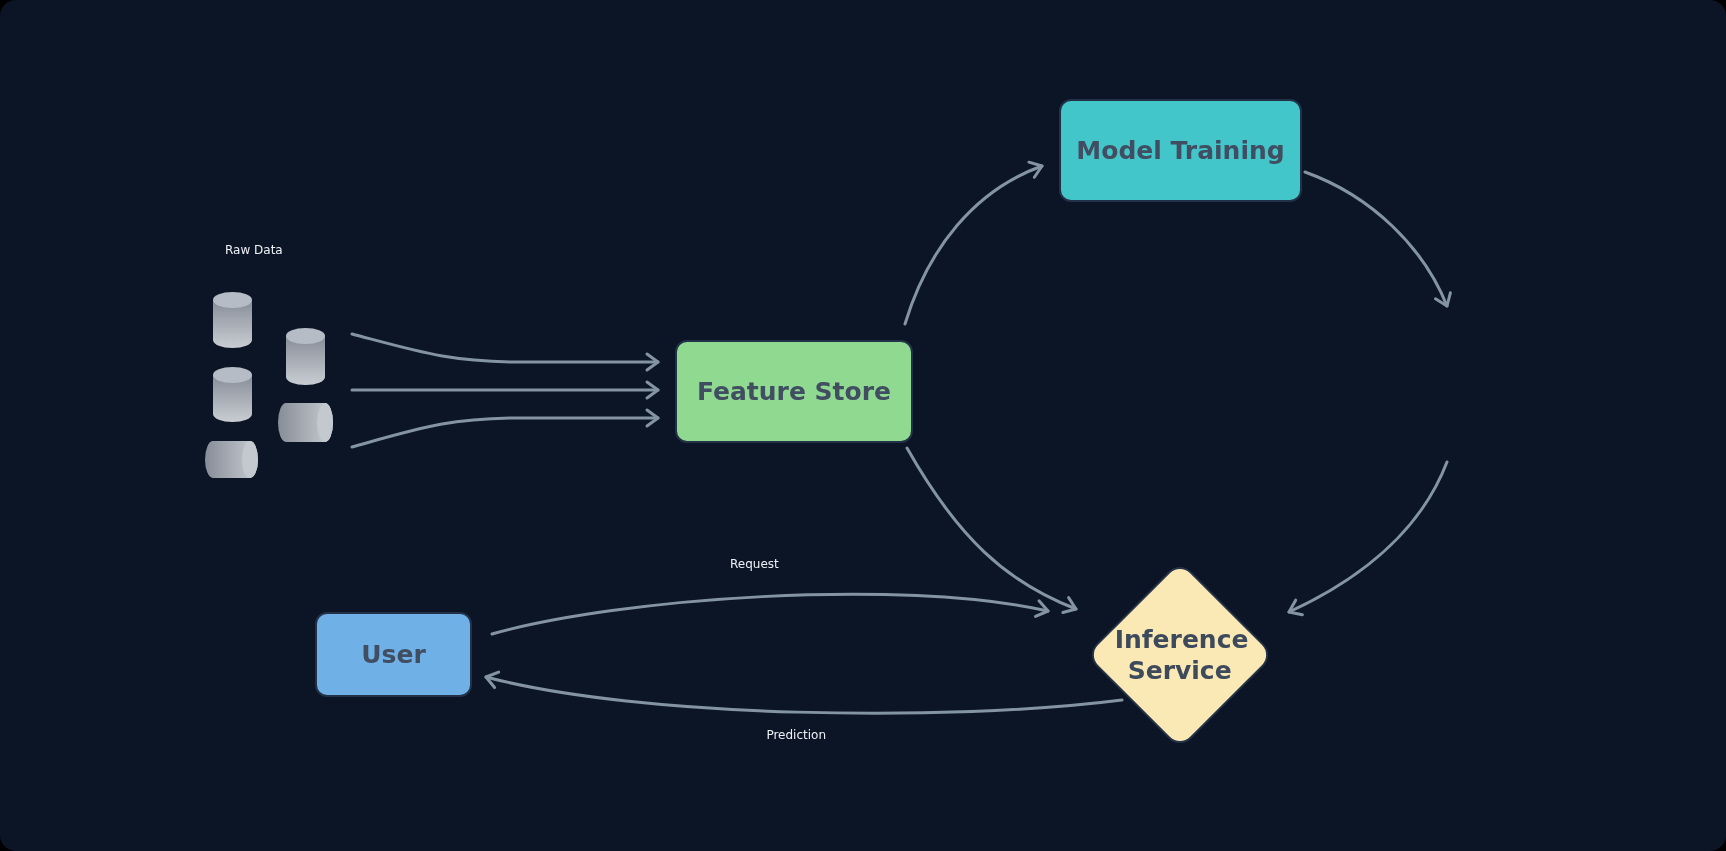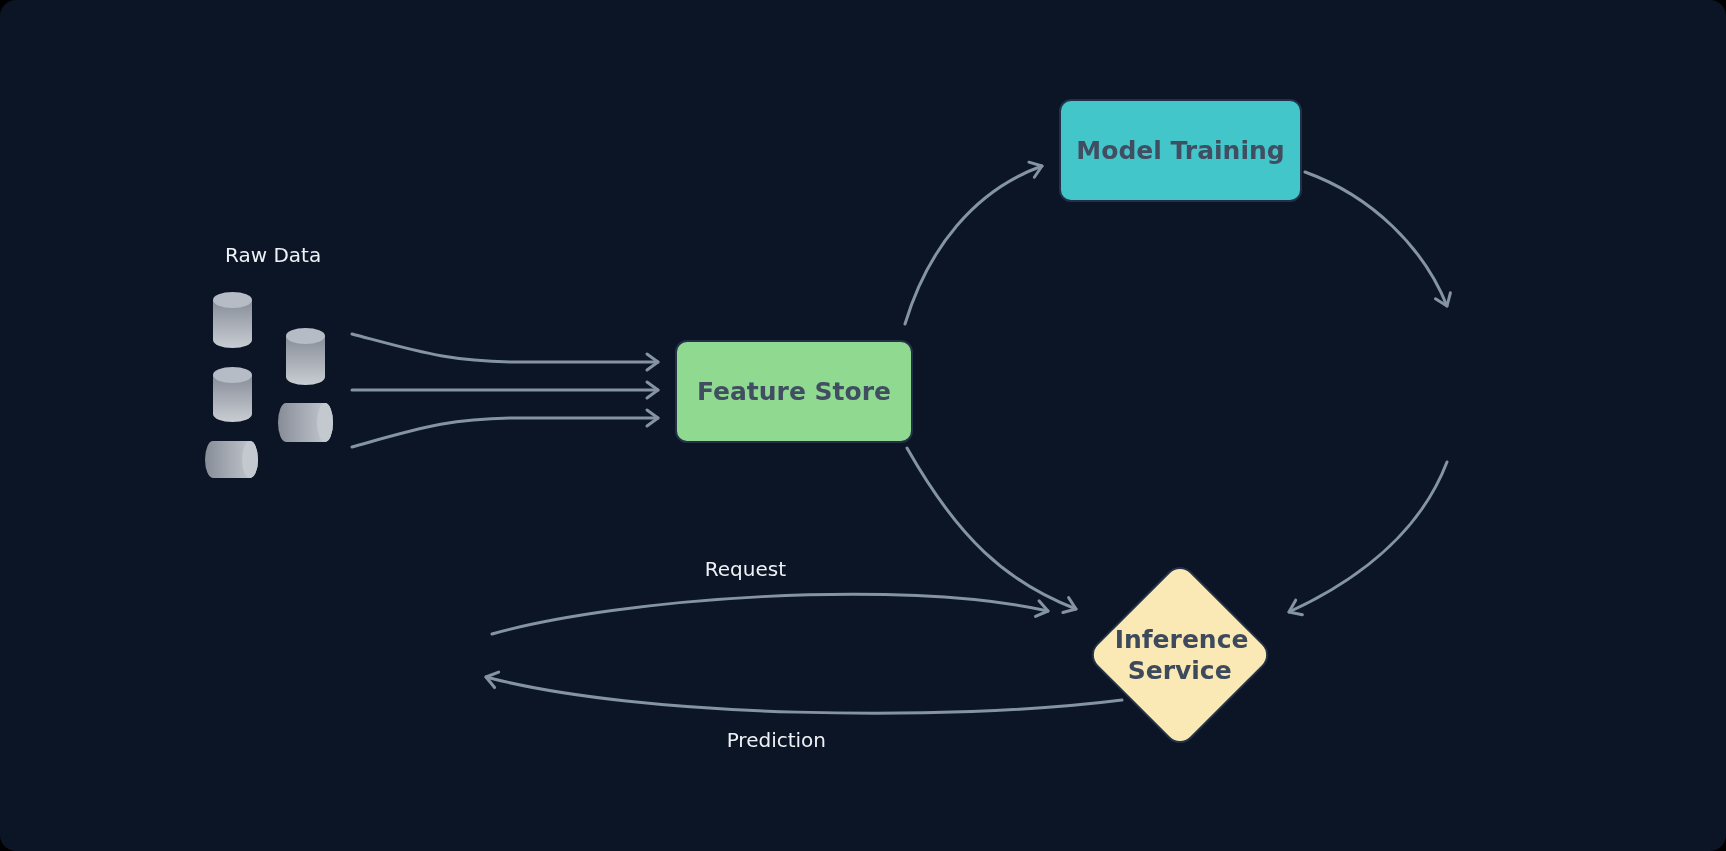--- a/index.html
+++ b/index.html
@@ -23,24 +23,24 @@
   .node-model{left:1384px;top:322px;width:136px;height:136px;border-radius:50%;}
   .node-user{left:315px;top:612px;width:157px;height:85px;}
   .node-inference{
     left:1113px;top:588px;width:134px;height:134px;
     transform:rotate(45deg);border-radius:16px;
   }
   .node-inference .diamond-label{
     transform:rotate(-45deg);width:130px;line-height:1.22;color:#3d4a5c;
   }
   .free-label{
-    position:absolute;color:#eef2f7;font-size:20px;font-weight:400;white-space:nowrap;
+    position:absolute;color:#eef2f7;font-size:12px;font-weight:400;white-space:nowrap;
   }
   .lbl-raw-data{left:225px;top:243px;}
-  .lbl-request{left:686px;top:557px;width:100px;text-align:right;}
+  .lbl-request{left:730px;top:557px;width:100px;text-align:left;}
   .lbl-prediction{left:716px;top:728px;width:110px;text-align:right;}
 </style>
 </head>
 <body>
 
 <div id="canvas" style="background-color: rgb(12, 21, 37); --arrow: #8494a2;">
 
   <svg id="edges-svg" viewBox="0 0 1726 851">
     <defs>
       <linearGradient id="cylV" x1="0" y1="0" x2="0" y2="1">
@@ -104,14 +104,17 @@
 
   <div class="node node-model-training" style="background-color: rgb(67, 198, 202);">
     <span>Model Training</span>
   </div>
 
 
   <div class="node node-inference" style="background-color: rgb(251, 233, 181);">
     <div class="diamond-label">Inference Service</div>
   </div>
 
+  <div class="node node-user" style="background-color: rgb(111, 176, 230);">
+    <span>User</span>
+  </div>
 
 </div>
 
 </body></html>

